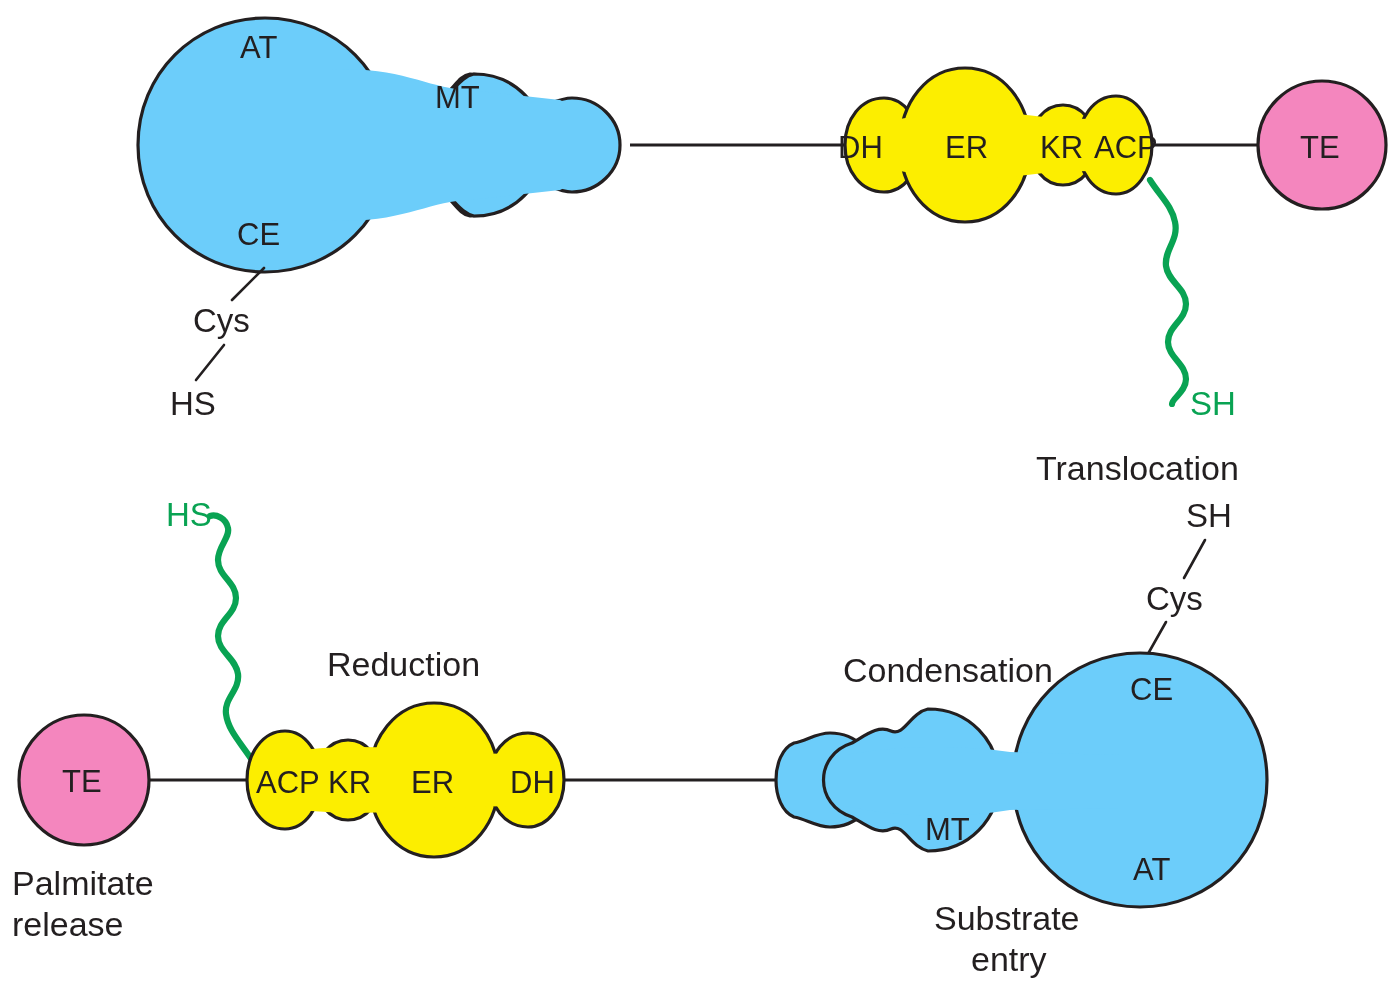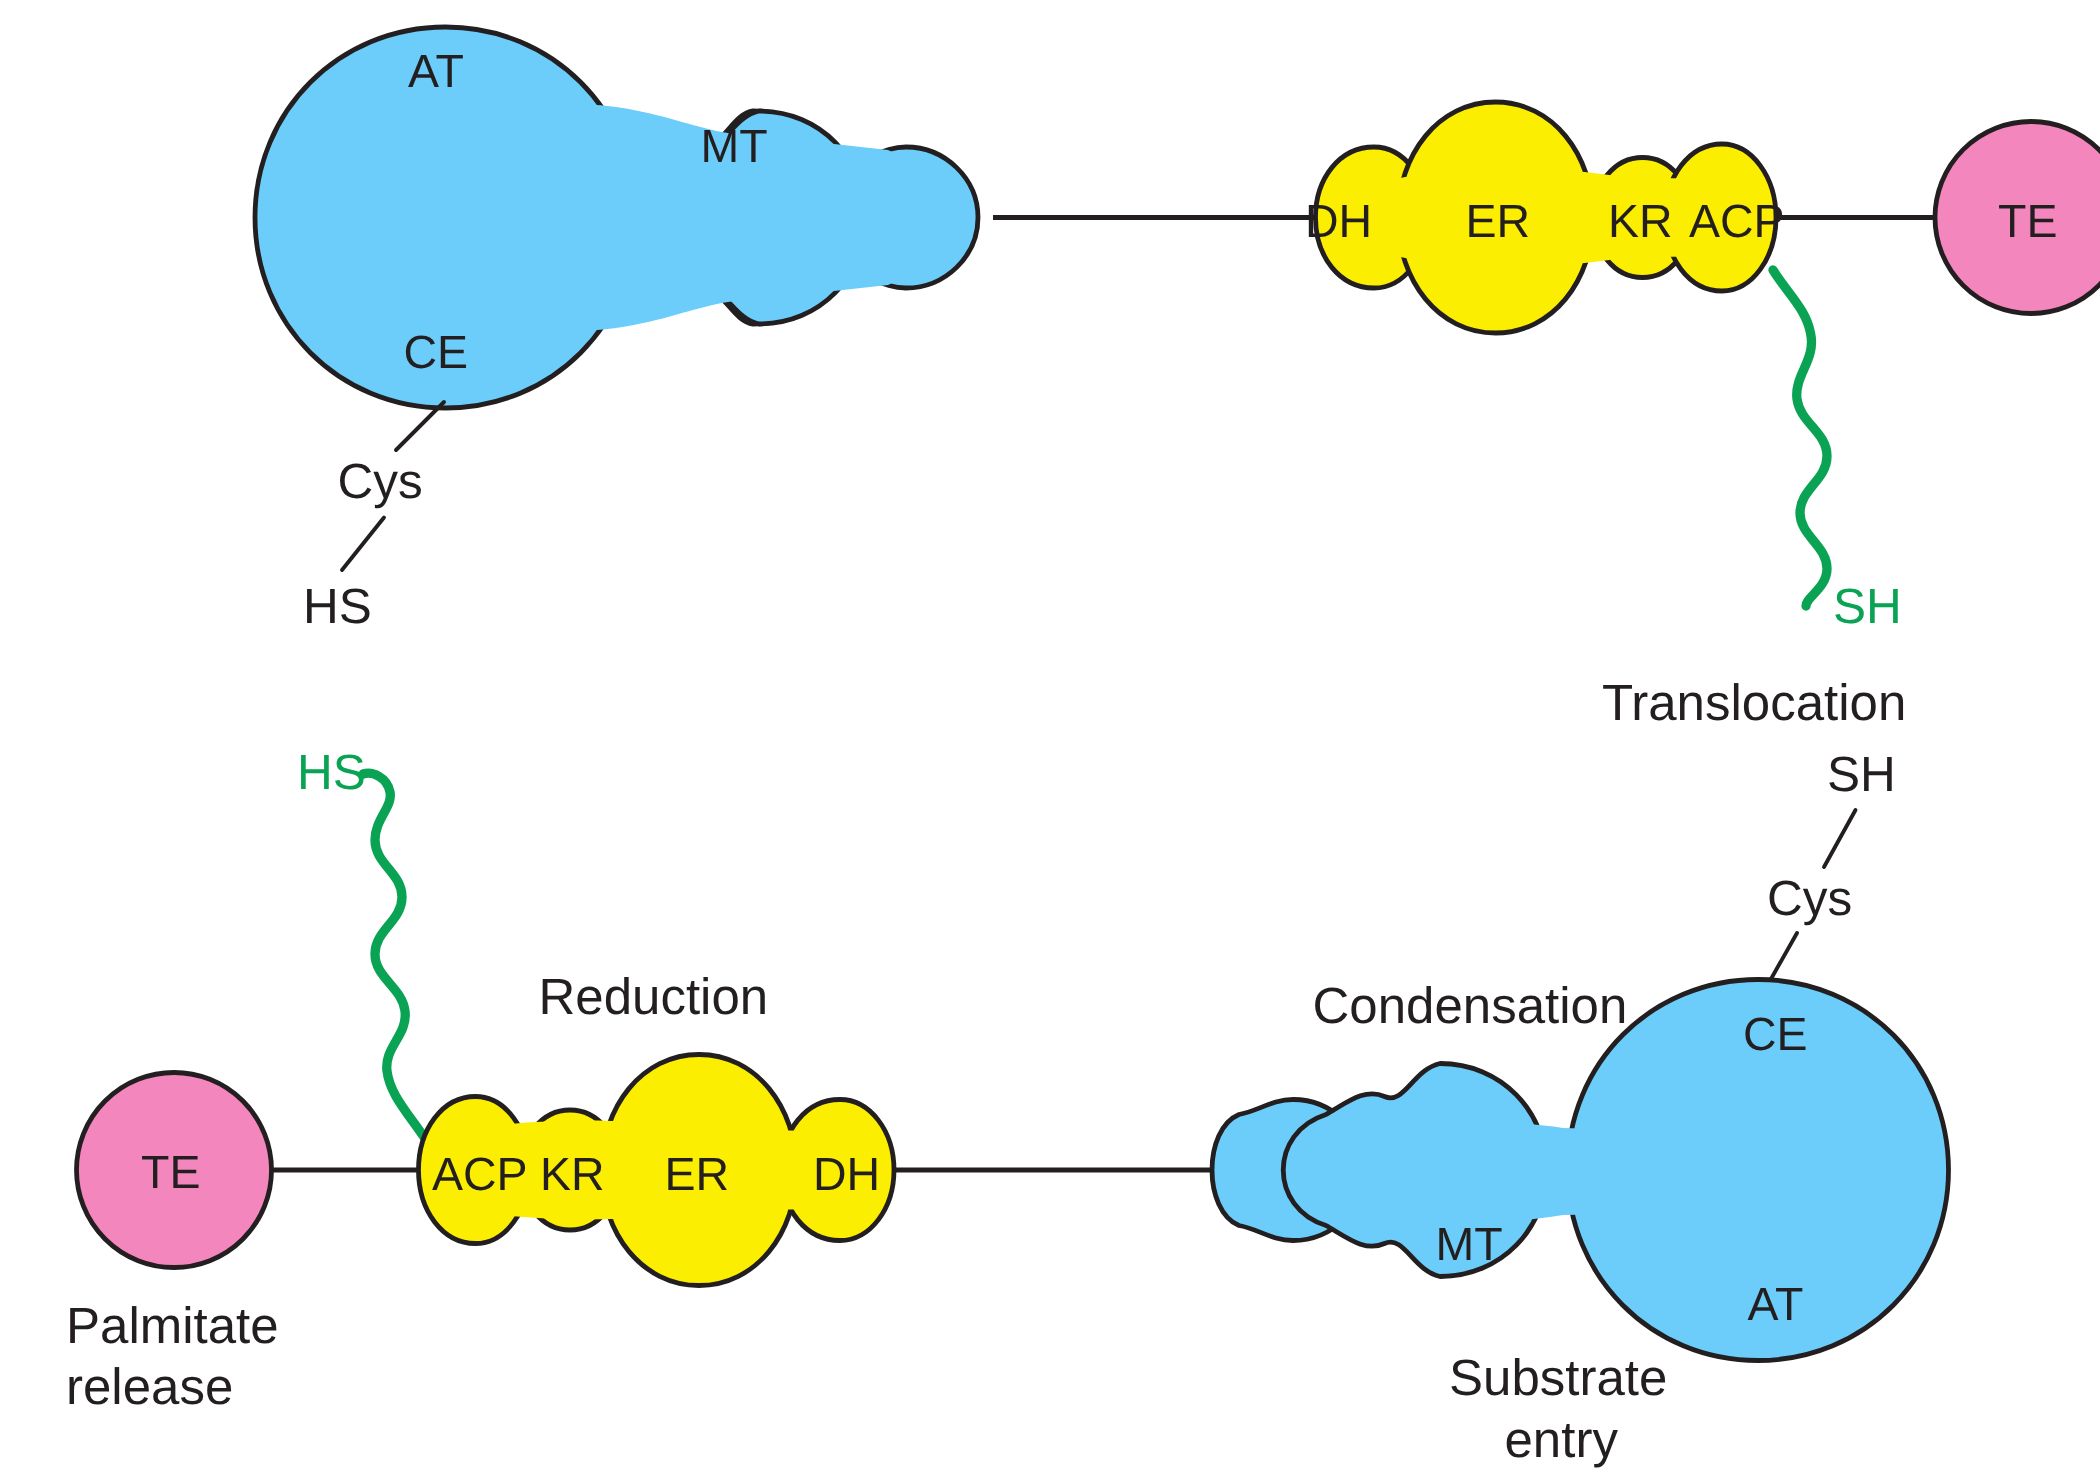--- a/index.html
+++ b/index.html
@@ -12,21 +12,20 @@
     width: 1400px;
     height: 988px;
     font-family: "Liberation Sans", "DejaVu Sans", sans-serif;
     overflow: hidden;
   }
   #diagram-root {
     position: relative;
     width: 1155px;
     height: 988px;
     background: #ffffff;
-    padding-left: 32px;
   }
   svg.diagram-canvas {
     display: block;
     width: 1400px;
     height: 988px;
   }
   .domain-shape {
     stroke: #231f20;
     stroke-width: 3.2;
     stroke-linejoin: round;

